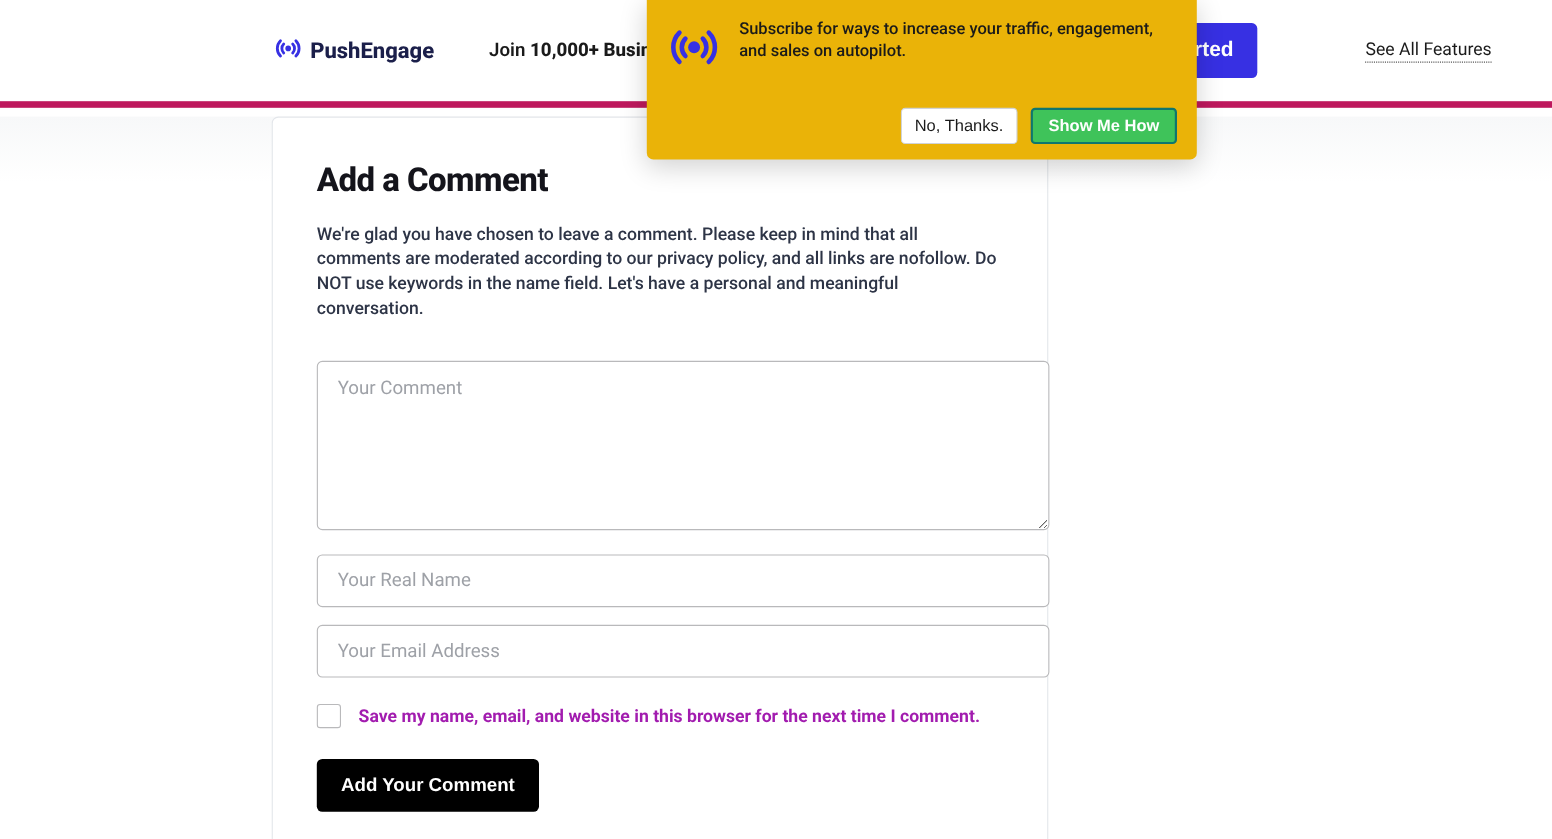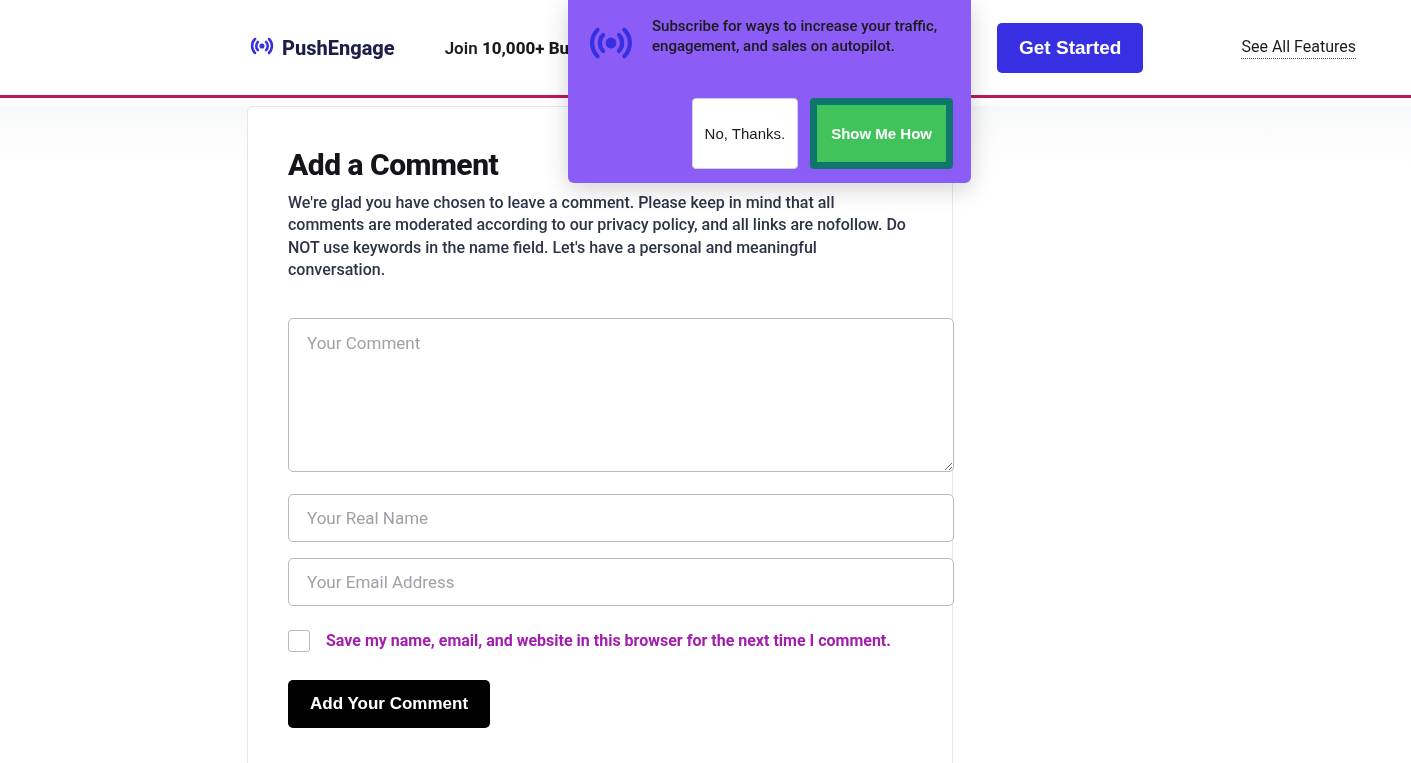--- a/index.html
+++ b/index.html
@@ -9,21 +9,21 @@
     color: #1a1a1a;
     width: 1411px;
     height: 763px;
     position: relative;
     overflow: hidden;
   }
   .header {
     display: flex;
     align-items: center;
     height: 98px;
-    border-bottom: 3px solid #be185d;
+    border-bottom: 6px solid #be185d;
     padding: 0 55px;
     position: relative;
     background: #fff;
   }
   .logo-wrap {
     display: flex;
     align-items: center;
     gap: 6px;
     margin-left: 193px;
   }
@@ -70,21 +70,21 @@
     background: #fff;
     border: 1px solid #e3e6ea;
     border-radius: 6px;
     padding: 40px 40px 40px 40px;
     margin-top: 8px;
   }
   .card h2 {
     font-size: 30px;
     font-weight: 800;
     color: #14141b;
-    margin-bottom: 10px;
+    margin-bottom: 20px;
     letter-spacing: -0.5px;
   }
   .card p.note {
     font-size: 16px;
     line-height: 1.4;
     color: #2d3446;
     margin-bottom: 36px;
     font-weight: 500;
   }
   .field {
@@ -141,23 +141,23 @@
     border: none;
     border-radius: 5px;
     padding: 14px 22px;
     cursor: pointer;
   }
 
   
   .popup {
     position: absolute;
     top: 0;
-    left: 568px;
-    width: 403px;
-    background: #8b5cf6;
+    left: 588px;
+    width: 500px;
+    background: #eab308;
     border-radius: 0 0 6px 6px;
     box-shadow: 0 6px 24px rgba(0,0,0,0.18);
     padding: 16px 18px 14px 18px;
     z-index: 100;
   }
   .popup-top {
     display: flex;
     align-items: flex-start;
     gap: 16px;
   }
@@ -182,24 +182,24 @@
     border: 1px solid #d0d3d7;
     border-radius: 4px;
     padding: 4px 12px;
     font-size: 15px;
     font-weight: 500;
     color: #1a1a1a;
     cursor: pointer;
   }
   .btn-green {
     background: #3fc35a;
-    border: 7px solid #0f766e;
+    border: 2px solid #0f766e;
     color: #fff;
     border-radius: 4px;
-    padding: 20px 14px;
+    padding: 6px 14px;
     font-size: 15px;
     font-weight: 600;
     cursor: pointer;
   }
 </style>
 </head>
 <body>
 
 <div class="header">
   <div class="logo-wrap">

